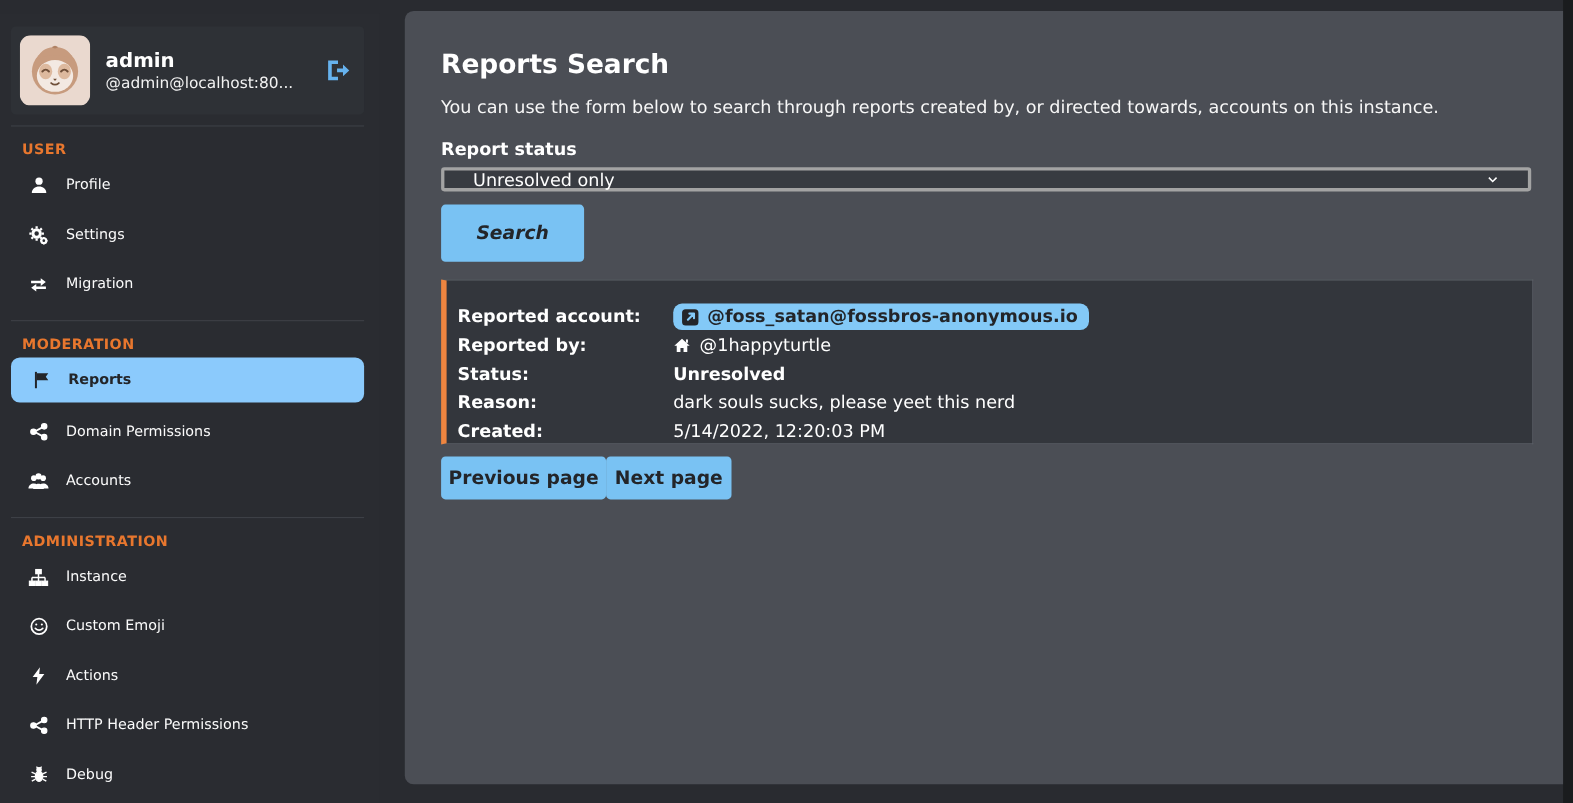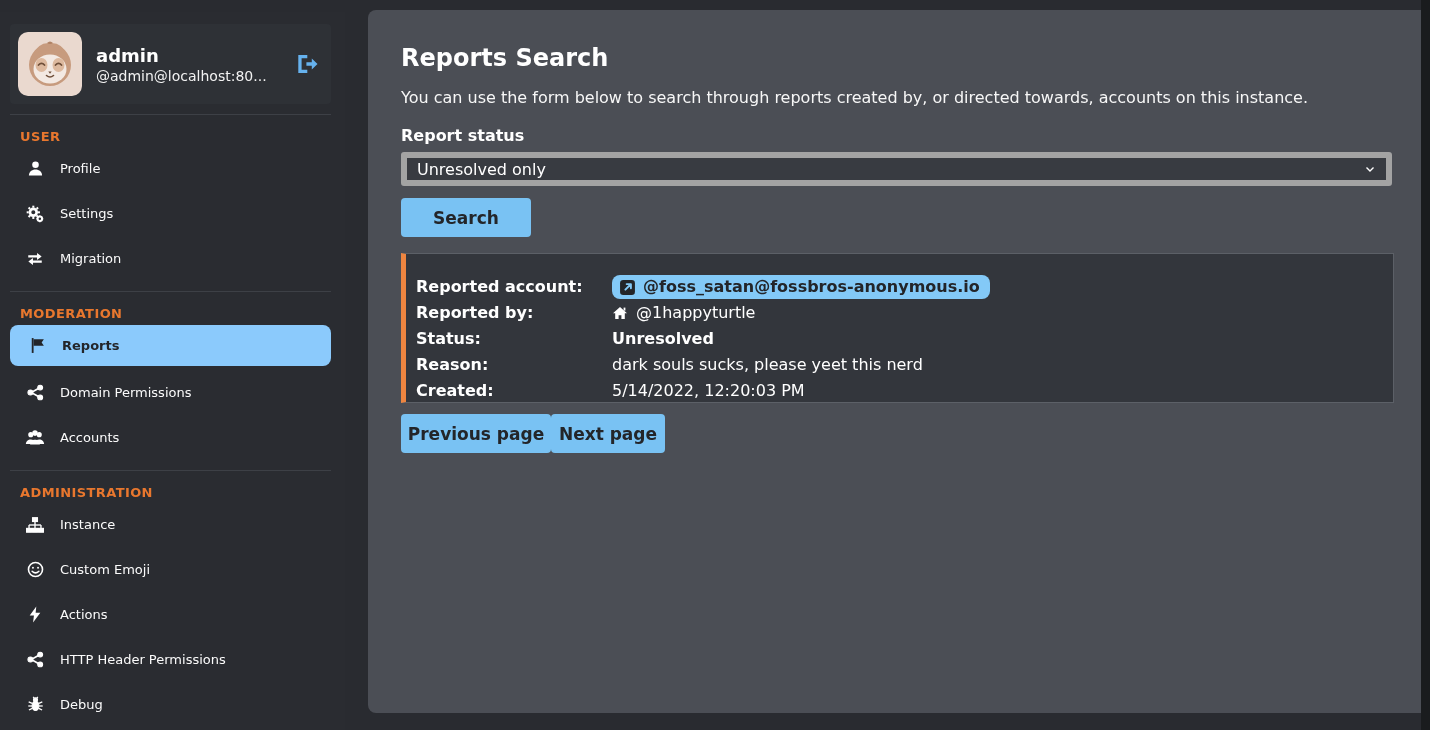--- a/index.html
+++ b/index.html
@@ -60,40 +60,40 @@
     width:1065px; height:703px;
     background:#4b4e55;
     border-radius:8px;
     padding:34px 40px 0 33px;
   }
   .page-title { font-size:24px; font-weight:bold; }
   .page-desc { font-size:16px; margin-top:16px; color:#f7f7f7; }
   .field-label { font-size:16px; font-weight:bold; margin-top:19px; }
   .status-select {
     margin-top:7px;
-    height:34px; width:991px;
+    height:22px; width:991px;
     background:#383b41;
-    border:6px solid #a3a3a3;
+    border:3px solid #a3a3a3;
     border-radius:3px;
     display:flex; align-items:center;
-    padding:0 10px;
+    padding:0 26px;
     font-size:16px; color:#ffffff;
     cursor:pointer;
   }
   .status-select .sel-text { flex:1 1 auto; }
   .status-select .chev { color:#ffffff; display:flex; }
   .btn {
     background:#79c2f3; color:#232529;
     font-weight:bold; font-size:17px;
     font-family:"DejaVu Sans", sans-serif;
     border:none; border-radius:4px;
     cursor:pointer;
     display:inline-flex; align-items:center; justify-content:center;
   }
-  .search-btn { margin-top:12px; width:130px; height:39px; }
+  .search-btn { margin-top:12px; width:130px; height:52px;font-style:italic; }
 
   .report-card {
     margin-top:16px;
     width:993px; height:150px;
     background:#33363c;
     border:1px solid #5c6067;
     border-left:5px solid #ee8540;
     padding:20px 14px 0 10px;
     cursor:pointer;
   }

